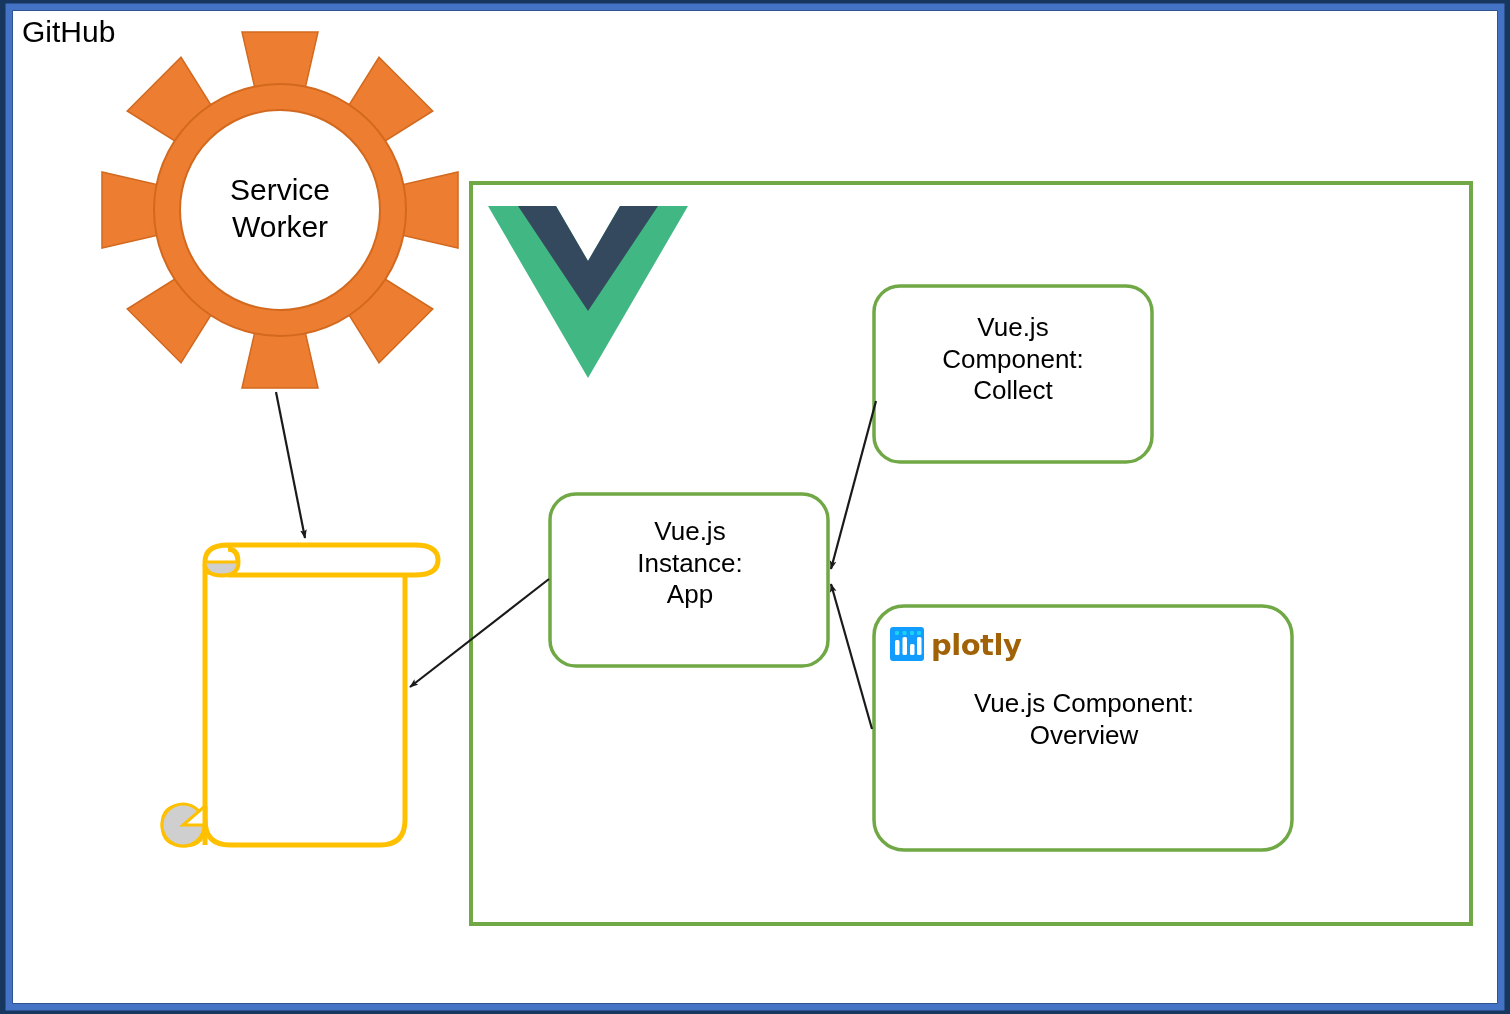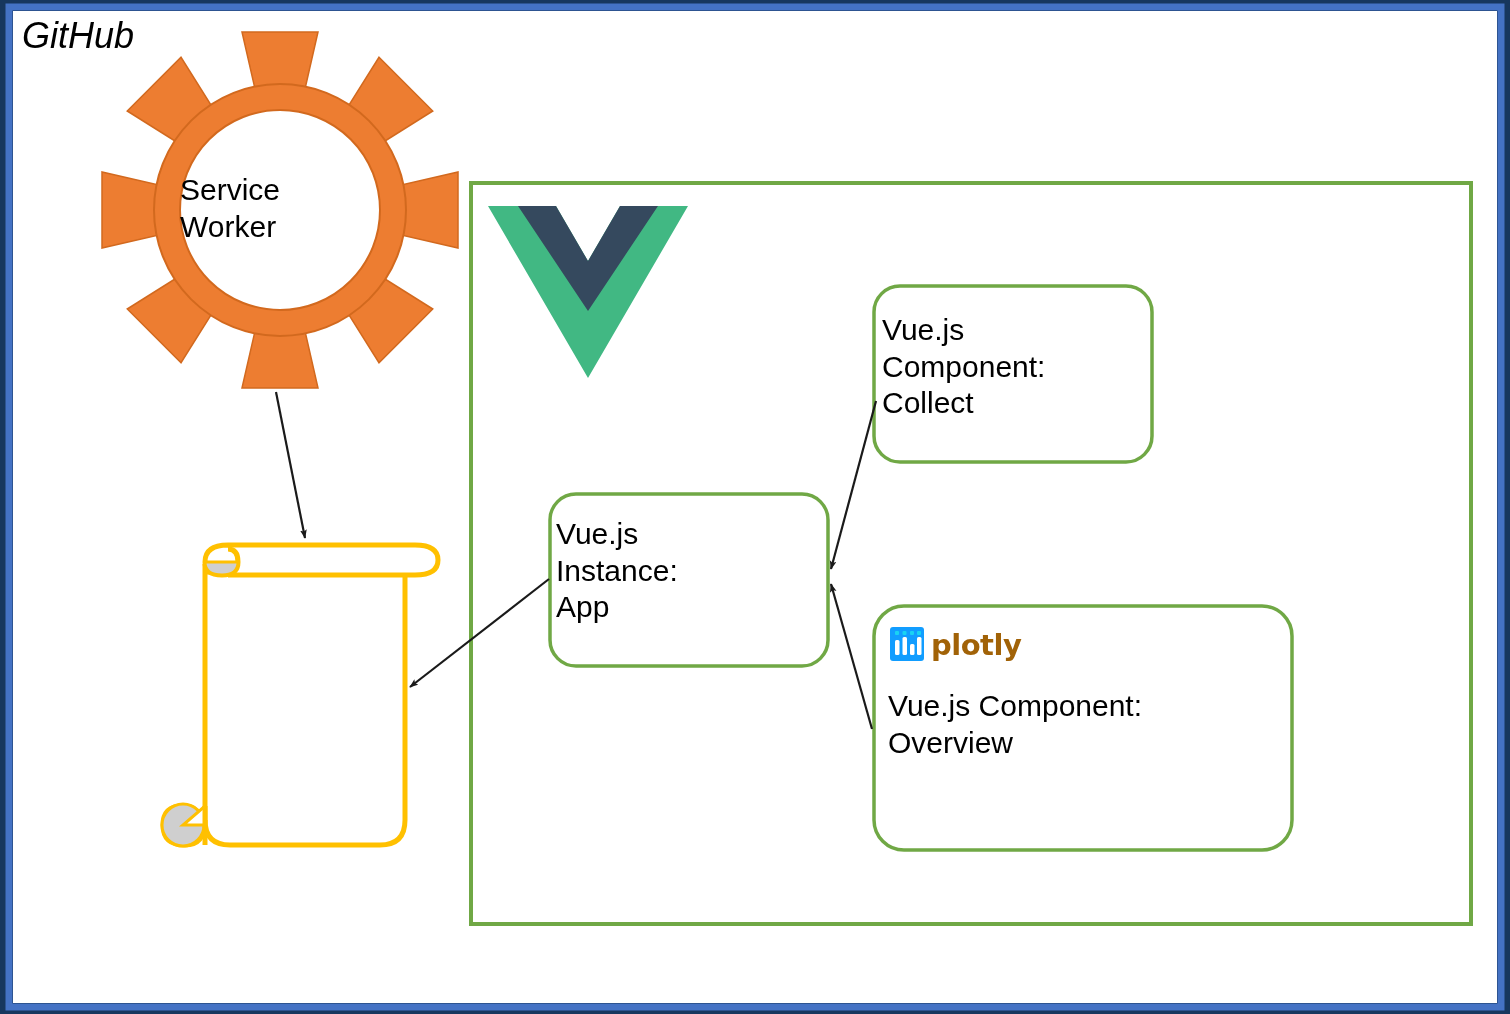--- a/index.html
+++ b/index.html
@@ -21,34 +21,33 @@
   #canvas svg.layer {
     position: absolute;
     left: 0;
     top: 0;
     width: 1510px;
     height: 1014px;
   }
   .label {
     position: absolute;
     color: #000000;
-    text-align: left;
+    text-align: center;
     line-height: 1.22;
     white-space: pre-line;
     pointer-events: none;
   }
   #github-label {
     left: 22px;
     top: 14px;
-    font-size: 36px;
+    font-size: 30px;
     text-align: right;
-    font-style: italic;
   }
   .node-text {
-    font-size: 30px;
+    font-size: 26px;
   }
   #sw-text {
     left: 180px;
     top: 172px;
     width: 200px;
     font-size: 30px;
   }
   #index-text {
     left: 200px;
     top: 675px;

